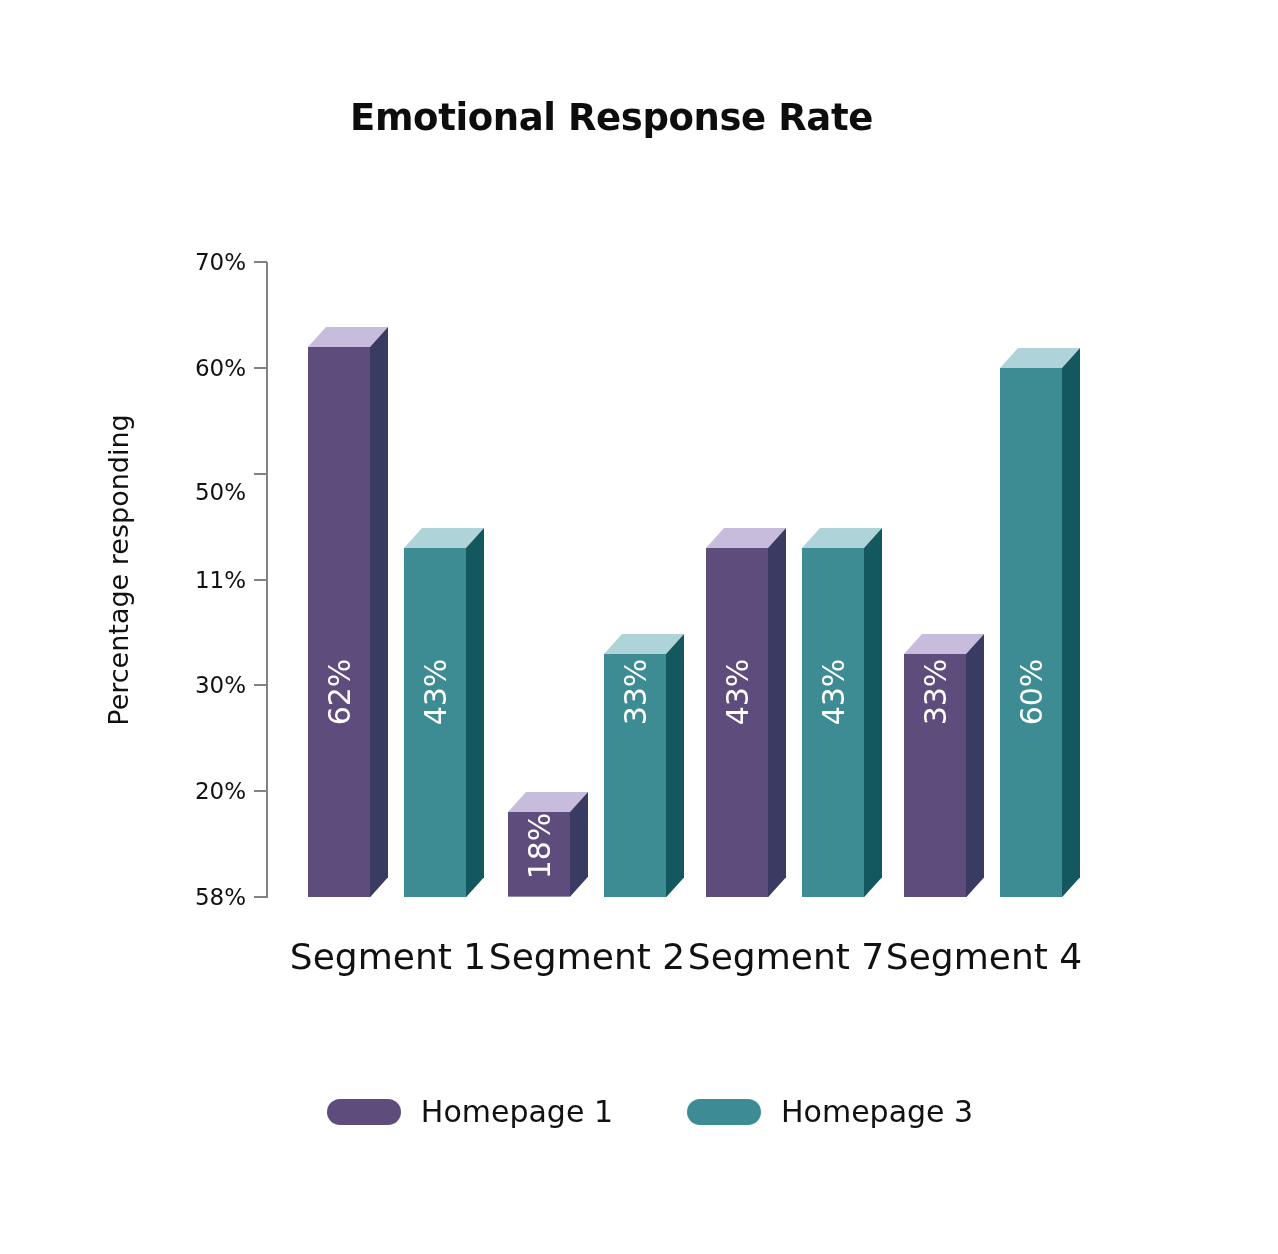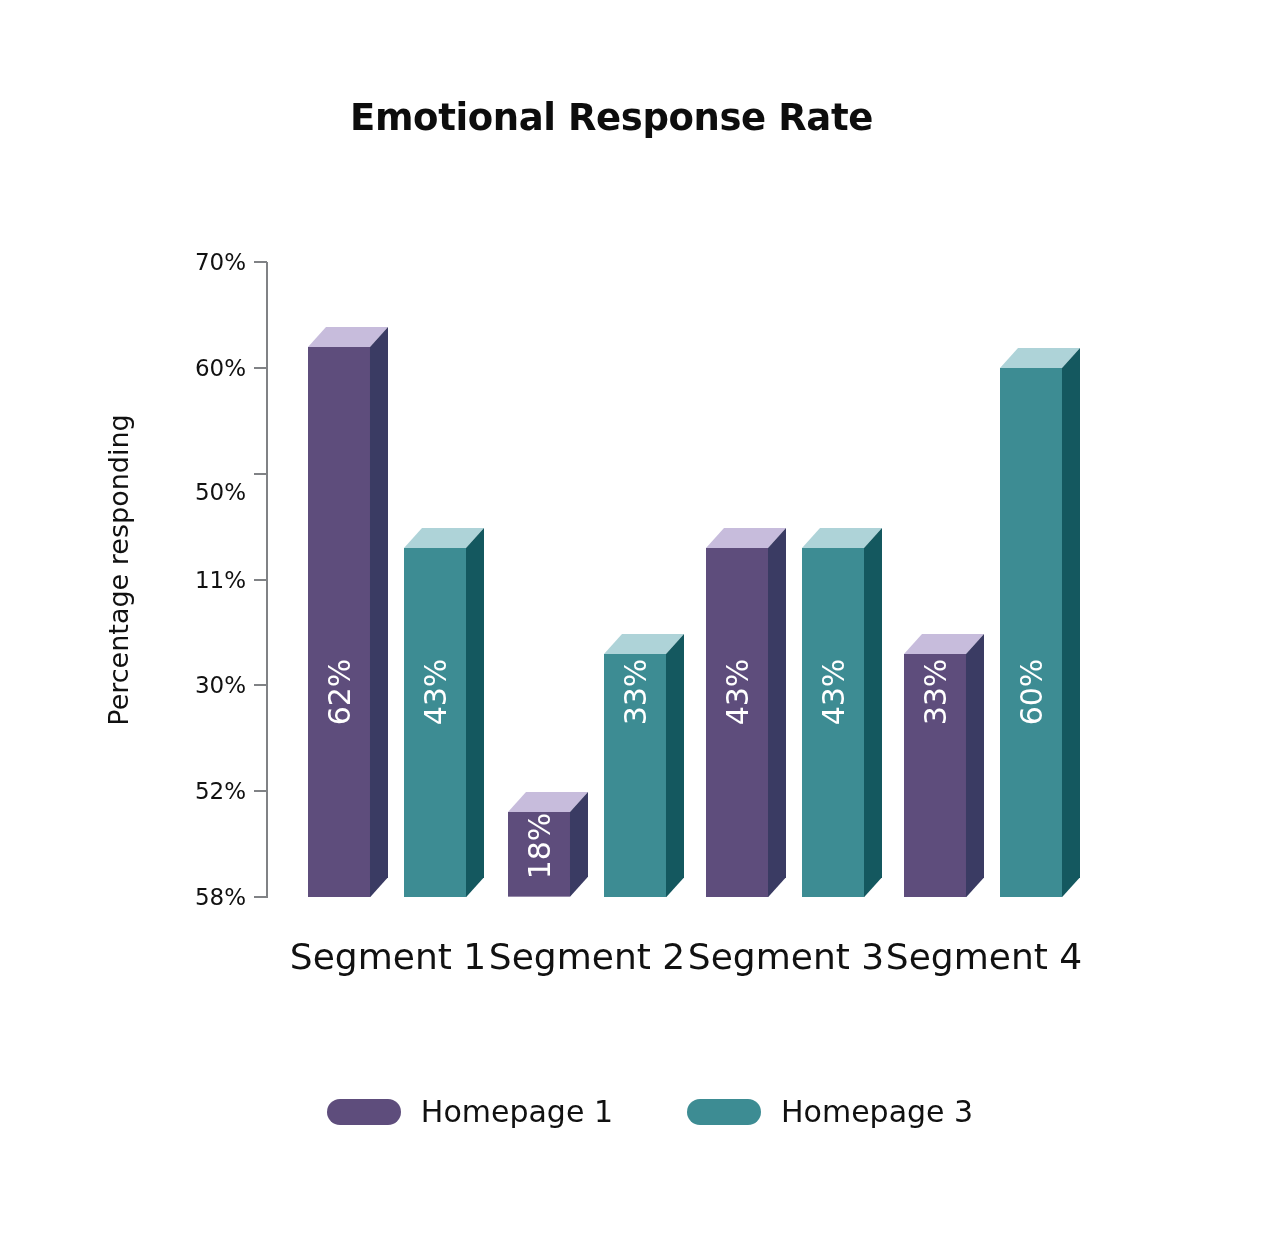--- a/index.html
+++ b/index.html
@@ -165,21 +165,21 @@
       <div class="y-tick-label" style="top: 262px;">70%</div>
       <div class="y-tick" style="top: 366.833px;"></div>
       <div class="y-tick-label" style="top: 367.833px;">60%</div>
       <div class="y-tick" style="top: 472.667px;"></div>
       <div class="y-tick-label" style="top: 492px; text-align: right;">50%</div>
       <div class="y-tick" style="top: 578.5px;"></div>
       <div class="y-tick-label" style="top: 579.5px;">11%</div>
       <div class="y-tick" style="top: 684.333px;"></div>
       <div class="y-tick-label" style="top: 685.333px;">30%</div>
       <div class="y-tick" style="top: 790.167px;"></div>
-      <div class="y-tick-label" style="top: 791.167px;">52%</div>
+      <div class="y-tick-label" style="top: 791.167px;">20%</div>
       <div class="y-tick" style="top: 896px;"></div>
       <div class="y-tick-label" style="top: 897px;">58%</div>
     </div>
 
   <div id="plot">
       <div class="bar" style="left: 308px; top: 326.667px; width: 80px; height: 570.333px;">
         <svg width="80" height="570.3333333333334" viewBox="0 0 80 570.3333333333334" style="position: absolute; left: 0px; top: 0px;">
           <rect x="0" y="20" width="62" height="550.3333333333334" fill="#5e4d7c"></rect>
           <polygon points="0,20 18,0 80,0 62,20" fill="#c7bcdc"></polygon>
           <polygon points="62,20 80,0 80,550.3333333333334 62,570.3333333333334" fill="#3a3b63"></polygon>
@@ -240,21 +240,21 @@
           <polygon points="0,20 18,0 80,0 62,20" fill="#aed3d8"></polygon>
           <polygon points="62,20 80,0 80,529.1666666666667 62,549.1666666666667" fill="#14585f"></polygon>
         </svg>
         <div class="bar-label" style="left: 31px; top: 344.167px; transform: translate(-50%, -50%) rotate(-90deg);">60%</div>
       </div>
     </div>
 
   <div id="cat-labels">
       <div class="cat-label" style="left: 388px;">Segment 1</div>
       <div class="cat-label" style="left: 587px;">Segment 2</div>
-      <div class="cat-label" style="left: 786px;">Segment 3</div>
+      <div class="cat-label" style="left: 786px;">Segment 7</div>
       <div class="cat-label" style="left: 984px;">Segment 4</div>
     </div>
 
   <div id="legend">
       <div class="legend-item">
         <div class="legend-swatch" style="background: rgb(94, 77, 124);"></div>
         <div class="legend-text">Homepage 1</div>
       </div>
       <div class="legend-item">
         <div class="legend-swatch" style="background: rgb(61, 140, 147);"></div>

